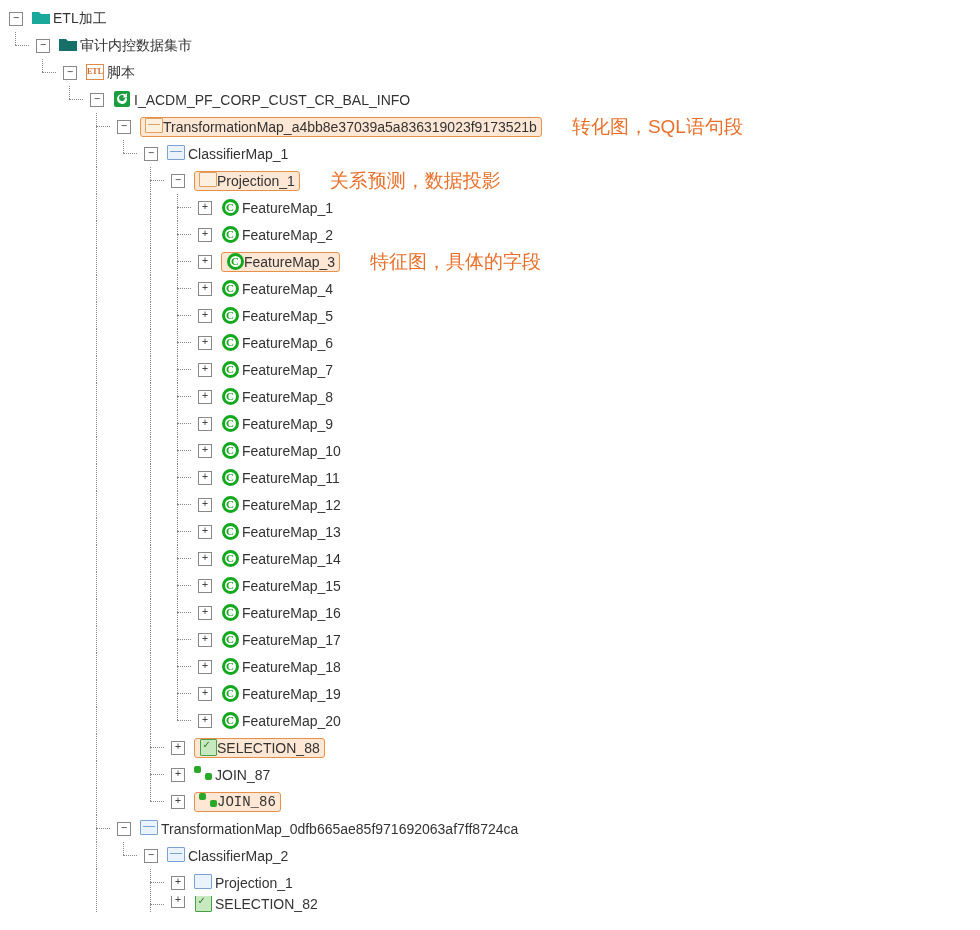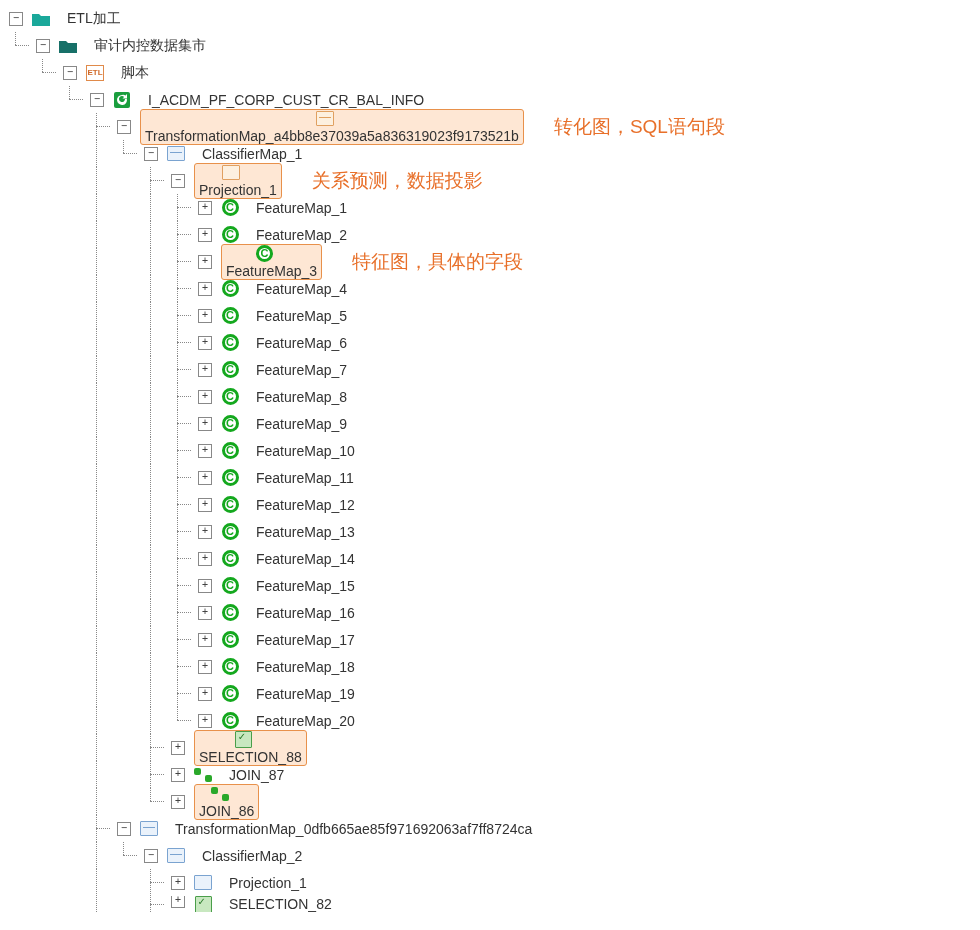--- a/index.html
+++ b/index.html
@@ -54,36 +54,36 @@
     font-family: monospace;
     position: absolute;
     left: 4px;
     top: 7px;
     cursor: pointer;
     color: #444;
   }
   .icon {
     width: 18px;
     height: 18px;
-    margin-right: 14px;
+    margin-right: 0;
     display: inline-flex;
-    align-items: center;
+    align-items: flex-start;
     justify-content: center;
     flex: 0 0 18px;
+    font-family: Liberation Serif, serif;
   }
   .label {
     white-space: nowrap;
     padding: 1px 3px;
   }
   .highlight {
     background: #fee7d4;
     border: 1px solid #e8914b;
     border-radius: 3px;
     padding: 0 4px;
-    flex-direction: column;
   }
   .annotation {
     color: #e8702a;
     font-size: 19px;
     margin-left: 30px;
     white-space: nowrap;
   }
   
   .folder-teal { fill: #1aa89a; }
   .folder-dark { fill: #177068; }
@@ -605,21 +605,21 @@
   <span class="indent vline"></span>
       <span class="indent"></span>
   <span class="indent vline hline last"></span>
   <span class="indent">
         <span class="toggle">+</span>
       </span>
   <span class="highlight" style="display:flex;align-items:center;">
     <span class="icon">
           <div class="join-icon"></div>
         </span>
-    <span class="label" style="padding:0;">JOIN_86</span>
+    <span class="label" style="padding:0;font-family:Liberation Mono, monospace;">JOIN_86</span>
   </span>
 </div>
 
 <div class="node">
   <span class="indent"></span>
       <span class="indent"></span>
       <span class="indent"></span>
   <span class="indent vline hline"></span>
   <span class="indent">
         <span class="toggle">−</span>

